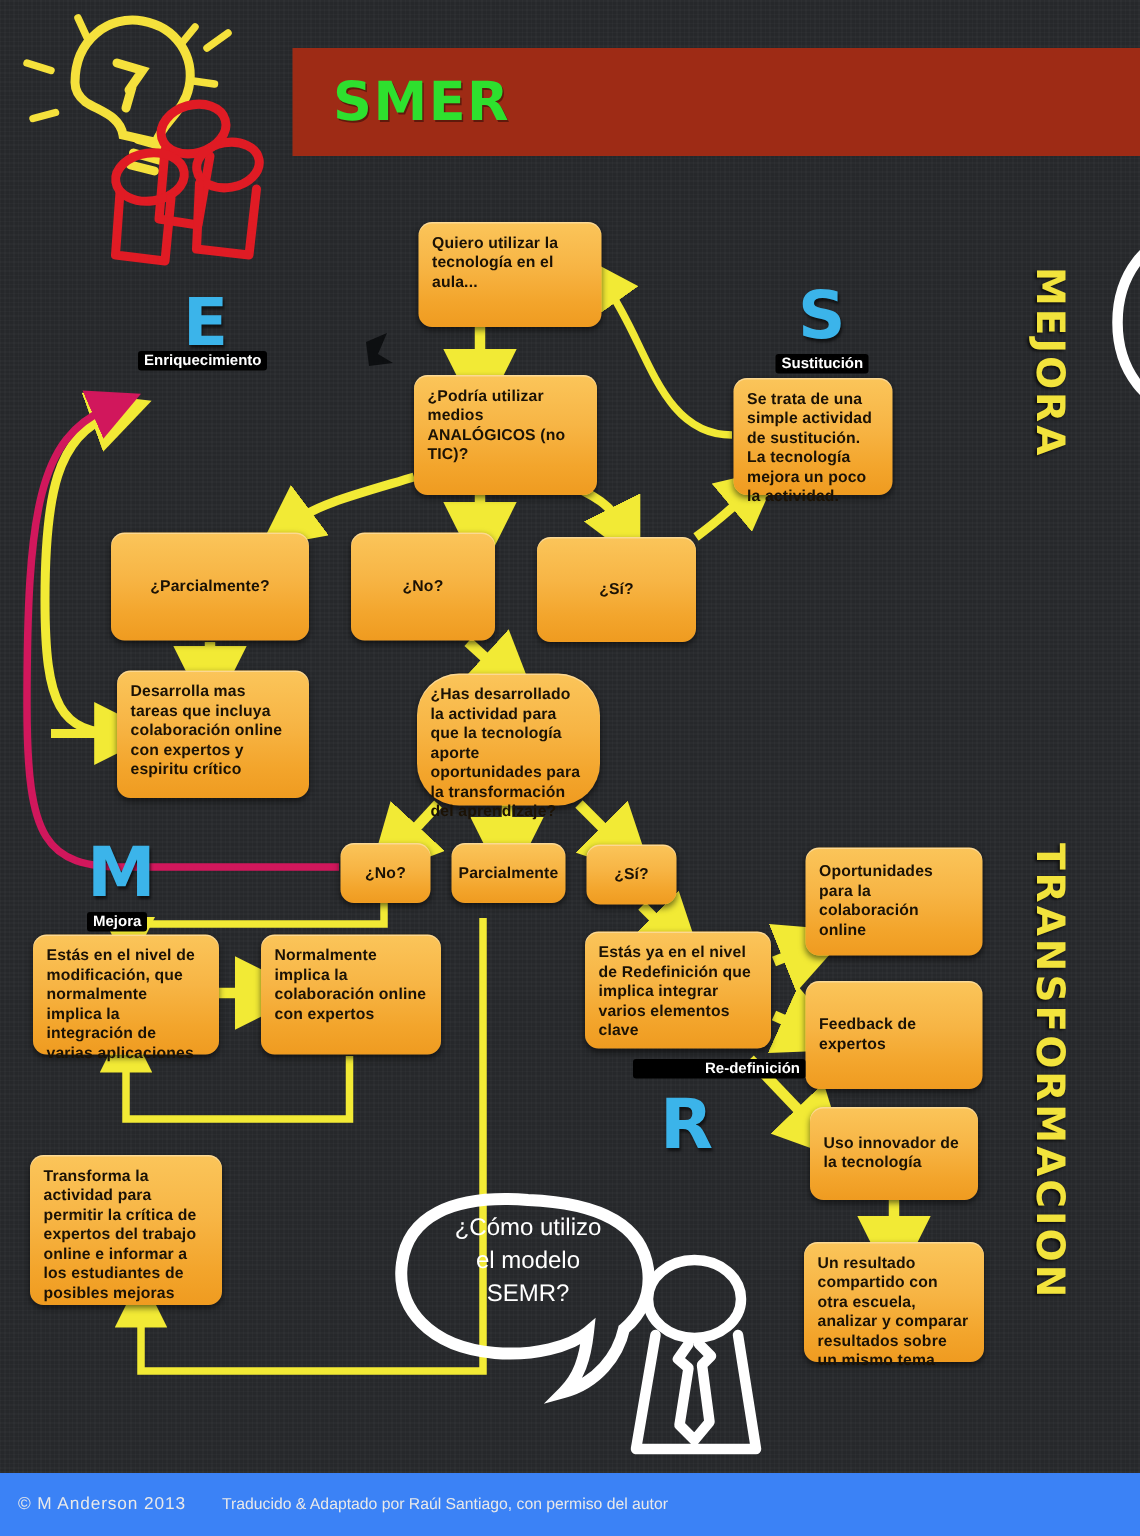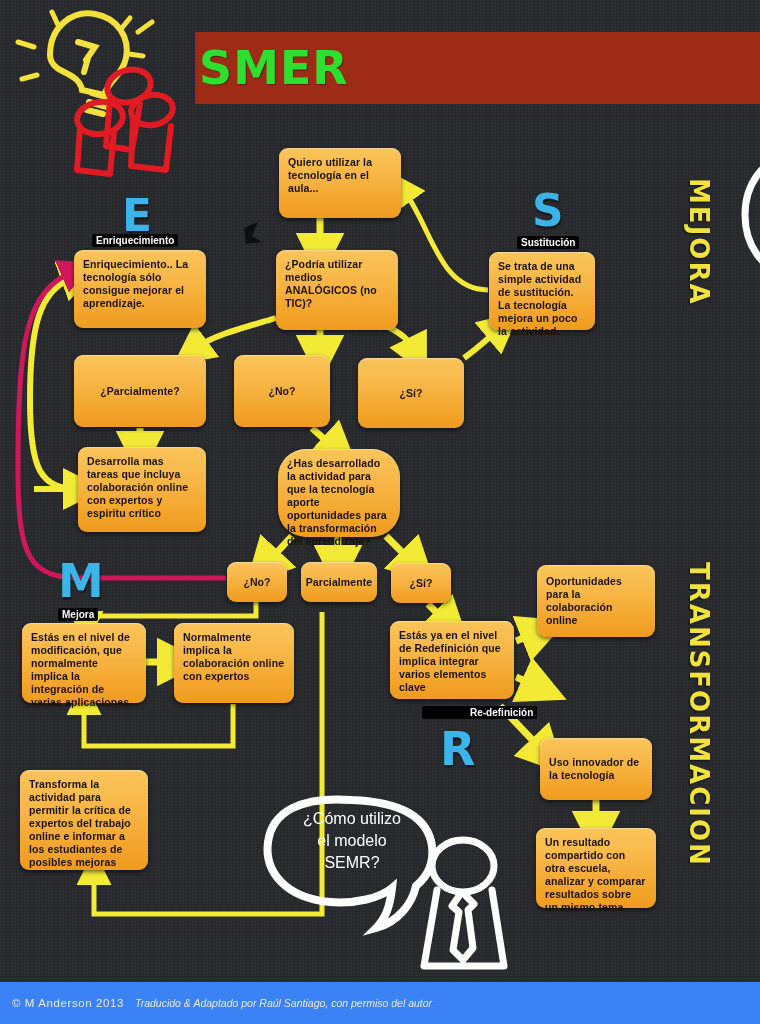--- a/index.html
+++ b/index.html
@@ -32,22 +32,22 @@
   }
   .node.ctr{display:flex;align-items:center;justify-content:center;text-align:center;padding:4px;}
   .node.ctrv{display:flex;align-items:center;}
   .hdr{
     position:absolute;z-index:6;
     left:195px;top:32px;width:565px;height:72px;
     background:#9e2b15;
     display:flex;align-items:center;
   }
   .hdr .smer{
-    color:#2ee02e;font-size:46px;font-weight:bold;letter-spacing:1px;
-    margin-left:4px;font-family:"DejaVu Sans",sans-serif;
+    color:#2ee02e;font-size:36px;font-weight:bold;letter-spacing:1px;
+    margin-left:27px;font-family:"DejaVu Sans",sans-serif;
     text-shadow:1px 1px 0 rgba(0,0,0,.4);
   }
   .hdr .sub{
     color:#2ee02e;font-size:21px;font-weight:bold;line-height:25px;
     margin-left:18px;font-family:"DejaVu Sans",sans-serif;
     text-shadow:1px 1px 0 rgba(0,0,0,.4);
   }
   .bigletter{
     position:absolute;z-index:6;color:#3bb4ea;
     font-family:"DejaVu Sans",sans-serif;font-weight:bold;
@@ -61,21 +61,21 @@
     position:absolute;z-index:6;color:#f2e33c;font-weight:bold;
     font-family:"DejaVu Sans",sans-serif;
     writing-mode:vertical-rl;letter-spacing:2px;
     text-shadow:1px 1px 2px rgba(0,0,0,.7);
   }
   .footer{
     position:absolute;z-index:6;left:0;bottom:0;width:760px;height:42px;
     background:#3b82f6;display:flex;align-items:center;
   }
   .footer .c1{color:#e9e9e9;font-size:11.5px;margin-left:12px;letter-spacing:.6px;}
-  .footer .c2{color:#e9e9e9;font-size:10.5px;margin-left:11px;font-style:italic;}
+  .footer .c2{color:#e9e9e9;font-size:10.5px;margin-left:24px;}
   .bubbletext{
     position:absolute;z-index:7;color:#fff;font-size:16px;line-height:22px;
     text-align:center;width:160px;left:272px;top:808px;
   }
 </style>
 </head>
 <body>
 
 <div id="stage">
 
@@ -193,21 +193,20 @@
 
   <div class="vlabel" style="left:684px;top:178px;font-size:26px;">MEJORA</div>
   <div class="vlabel" style="left:684px;top:562px;font-size:26px;">TRANSFORMACION</div>
 
   <div class="node" style="left:279px;top:148px;width:122px;height:70px;">Quiero utilizar la tecnología en el aula...</div>
 
   <div class="node" style="left:276px;top:250px;width:122px;height:80px;">¿Podría utilizar medios ANALÓGICOS (no TIC)?</div>
 
   <div class="node" style="left:489px;top:252px;width:106px;height:78px;">Se trata de una simple actividad de sustitución. La tecnología mejora un poco la actividad.</div>
 
-  <div class="node" style="left:74px;top:250px;width:132px;height:78px;">Enriquecimiento.. La tecnología sólo consigue mejorar el aprendizaje.</div>
 
   <div class="node ctr" style="left:74px;top:355px;width:132px;height:72px;">¿Parcialmente?</div>
 
   <div class="node ctr" style="left:234px;top:355px;width:96px;height:72px;">¿No?</div>
 
   <div class="node ctr" style="left:358px;top:358px;width:106px;height:70px;">¿Sí?</div>
 
   <div class="node" style="left:78px;top:447px;width:128px;height:85px;">Desarrolla mas tareas que incluya colaboración online con expertos y espiritu crítico</div>
 
   <div class="node" style="left:278px;top:449px;width:122px;height:88px;border-radius:28px;">¿Has desarrollado la actividad para que la tecnología aporte oportunidades para la transformación del aprendizaje?</div>
@@ -219,20 +218,21 @@
   <div class="node ctr" style="left:391px;top:563px;width:60px;height:40px;">¿Sí?</div>
 
   <div class="node" style="left:22px;top:623px;width:124px;height:80px;">Estás en el nivel de modificación, que normalmente implica la integración de varias aplicaciones</div>
 
   <div class="node" style="left:174px;top:623px;width:120px;height:80px;">Normalmente implica la colaboración online con expertos</div>
 
   <div class="node" style="left:390px;top:621px;width:124px;height:78px;">Estás ya en el nivel de Redefinición que implica integrar varios elementos clave</div>
 
   <div class="node ctrv" style="left:537px;top:565px;width:118px;height:72px;">Oportunidades para la colaboración online</div>
 
+  <div class="node ctrv" style="left:537px;top:654px;width:118px;height:72px;">Feedback de expertos</div>
 
   <div class="node ctrv" style="left:540px;top:738px;width:112px;height:62px;">Uso innovador de la tecnología</div>
 
   <div class="node" style="left:536px;top:828px;width:120px;height:80px;">Un resultado compartido con otra escuela, analizar y comparar resultados sobre un mismo tema</div>
 
   <div class="node" style="left:20px;top:770px;width:128px;height:100px;">Transforma la actividad para permitir la crítica de expertos del trabajo online e informar a los estudiantes de posibles mejoras</div>
 
   <div class="bubbletext">
     <div>¿Cómo utilizo</div>
     <div>el modelo</div>

